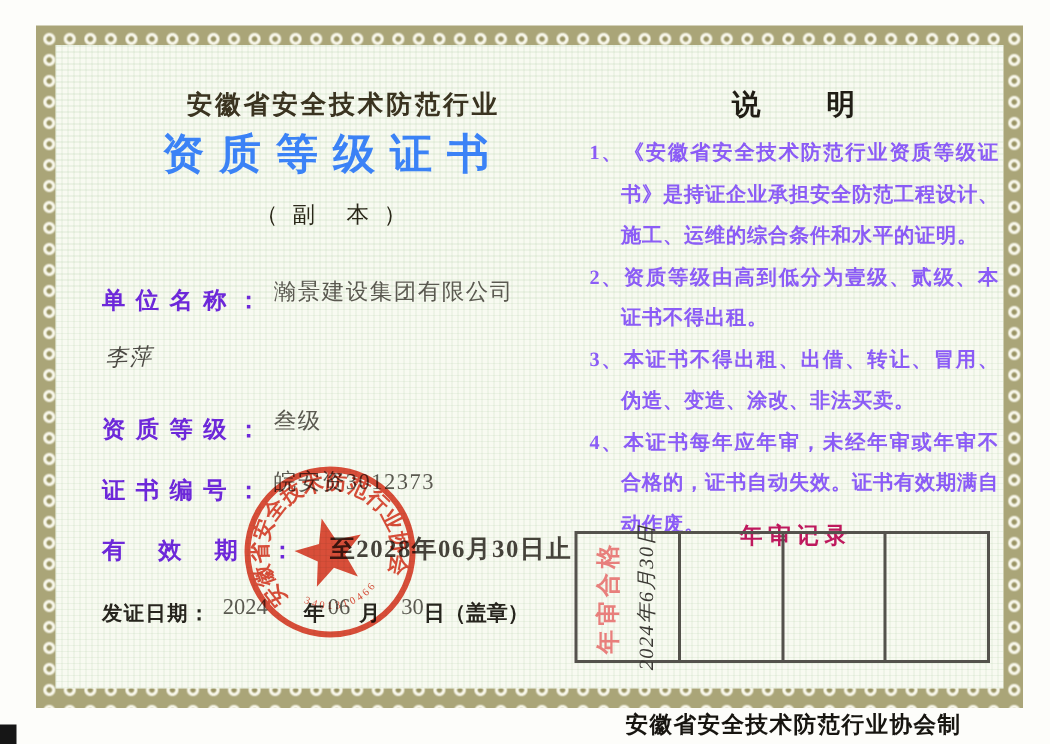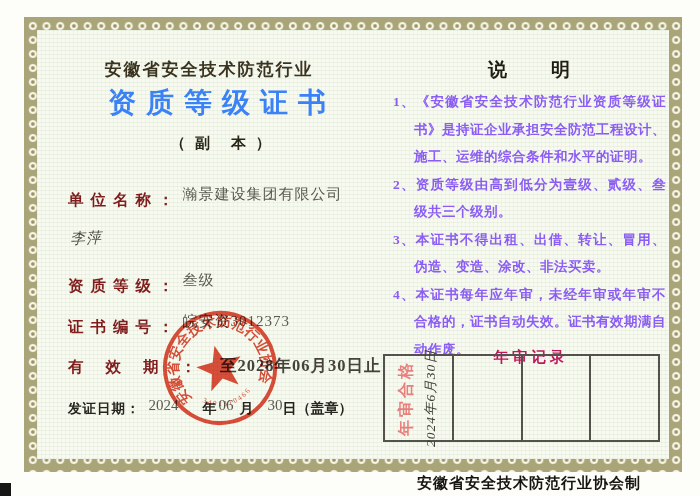--- a/index.html
+++ b/index.html
@@ -18,31 +18,31 @@
     background-size:13.7px 14px; background-position:2px 2px;
   }
   .inner {
     position:absolute; left:13px; top:13px; right:13px; bottom:13px;
     background-color:#f8faf1;
     background-image:
       repeating-linear-gradient(0deg, rgba(168,200,158,0.16) 0, rgba(168,200,158,0.16) 1px, transparent 1px, transparent 4px),
       repeating-linear-gradient(90deg, rgba(168,200,158,0.13) 0, rgba(168,200,158,0.13) 1px, transparent 1px, transparent 4px);
   }
   .abs { position:absolute; }
-  .region-title { left:42px; top:58px; width:334px; text-align:center;
+  .region-title { left:62px; top:58px; width:334px; text-align:center;
     font-size:17px; font-weight:bold; letter-spacing:2px; color:#3a3320; }
   .main-title { left:52px; top:84px; width:340px; text-align:center;
     font-size:28px; font-weight:bold; letter-spacing:10px; color:#3b82f6; }
   .copy-label { left:52px; top:134px; width:340px; text-align:center;
-    font-size:15px; font-weight:bold; letter-spacing:3px; color:#2a2719; white-space:pre; }
+    font-size:15px; font-weight:normal; letter-spacing:3px; color:#2a2719; white-space:pre; }
 
   .field { position:absolute; left:68px; display:flex; align-items:flex-start; }
   .f1 { top:190px; } .f2 { top:241px; } .f3 { top:276px; }
   .f4 { top:317px; } .f5 { top:357px; } .f6 { top:400px;text-align:right; }
-  .f-label { font-size:15.5px; font-weight:bold; color:#7f1d1d; white-space:pre; }
+  .f-label { font-size:15.5px; font-weight:bold; color:#6d28d9; white-space:pre; }
   .ls-wide  { letter-spacing:7px; }
   .ls-xwide { letter-spacing:22px; }
   .f-value { font-size:15px; color:#5a5950; margin-left:2px; letter-spacing:1px;
     transform:translateY(-5px); white-space:nowrap; }
   .v-script { font-style:italic; color:#4c4a44; transform:translateY(-12px) rotate(-2deg); }
   .v-strong { font-size:16.5px; font-weight:600; color:#45423a; transform:translateY(-2px); }
   .issue-label { font-size:13.5px; font-weight:bold; color:#26241d; letter-spacing:1px; }
   .issue-num { font-size:15px; color:#5a5950; transform:translateY(-3px); }
   .issue-unit { font-size:14px; font-weight:bold; color:#26241d; }
   .sp8  { margin-left:8px; }  .sp24 { margin-left:24px; }
@@ -134,21 +134,21 @@
     </text>
     <text font-size="7" fill="#dd3b26" text-anchor="middle" letter-spacing="2">
       <textPath href="#sealNumArc" startOffset="50%">3401310466</textPath>
     </text>
   </svg>
 
   <div class="abs note-title">说　　明</div>
 
   <div class="abs notes">
     <div class="note"><span>1、</span><span>《安徽省安全技术防范行业资质等级证书》是持证企业承担安全防范工程设计、施工、运维的综合条件和水平的证明。</span></div>
-    <div class="note"><span>2、</span><span>资质等级由高到低分为壹级、贰级、叁级共三个级别。</span></div>
+    <div class="note"><span>2、</span><span>资质等级由高到低分为壹级、贰级、本证书不得出租。</span></div>
     <div class="note"><span>3、</span><span>本证书不得出租、出借、转让、冒用、伪造、变造、涂改、非法买卖。</span></div>
     <div class="note"><span>4、</span><span>本证书每年应年审，未经年审或年审不合格的，证书自动失效。证书有效期满自动作废。</span></div>
   </div>
 
   <div class="abs review-title">年 审 记 录</div>
 
   <div class="abs review-table">
     <div class="review-cell">
       <span class="stamp-pass">年审合格</span>
       <span class="stamp-date">2024年6月30日</span>

